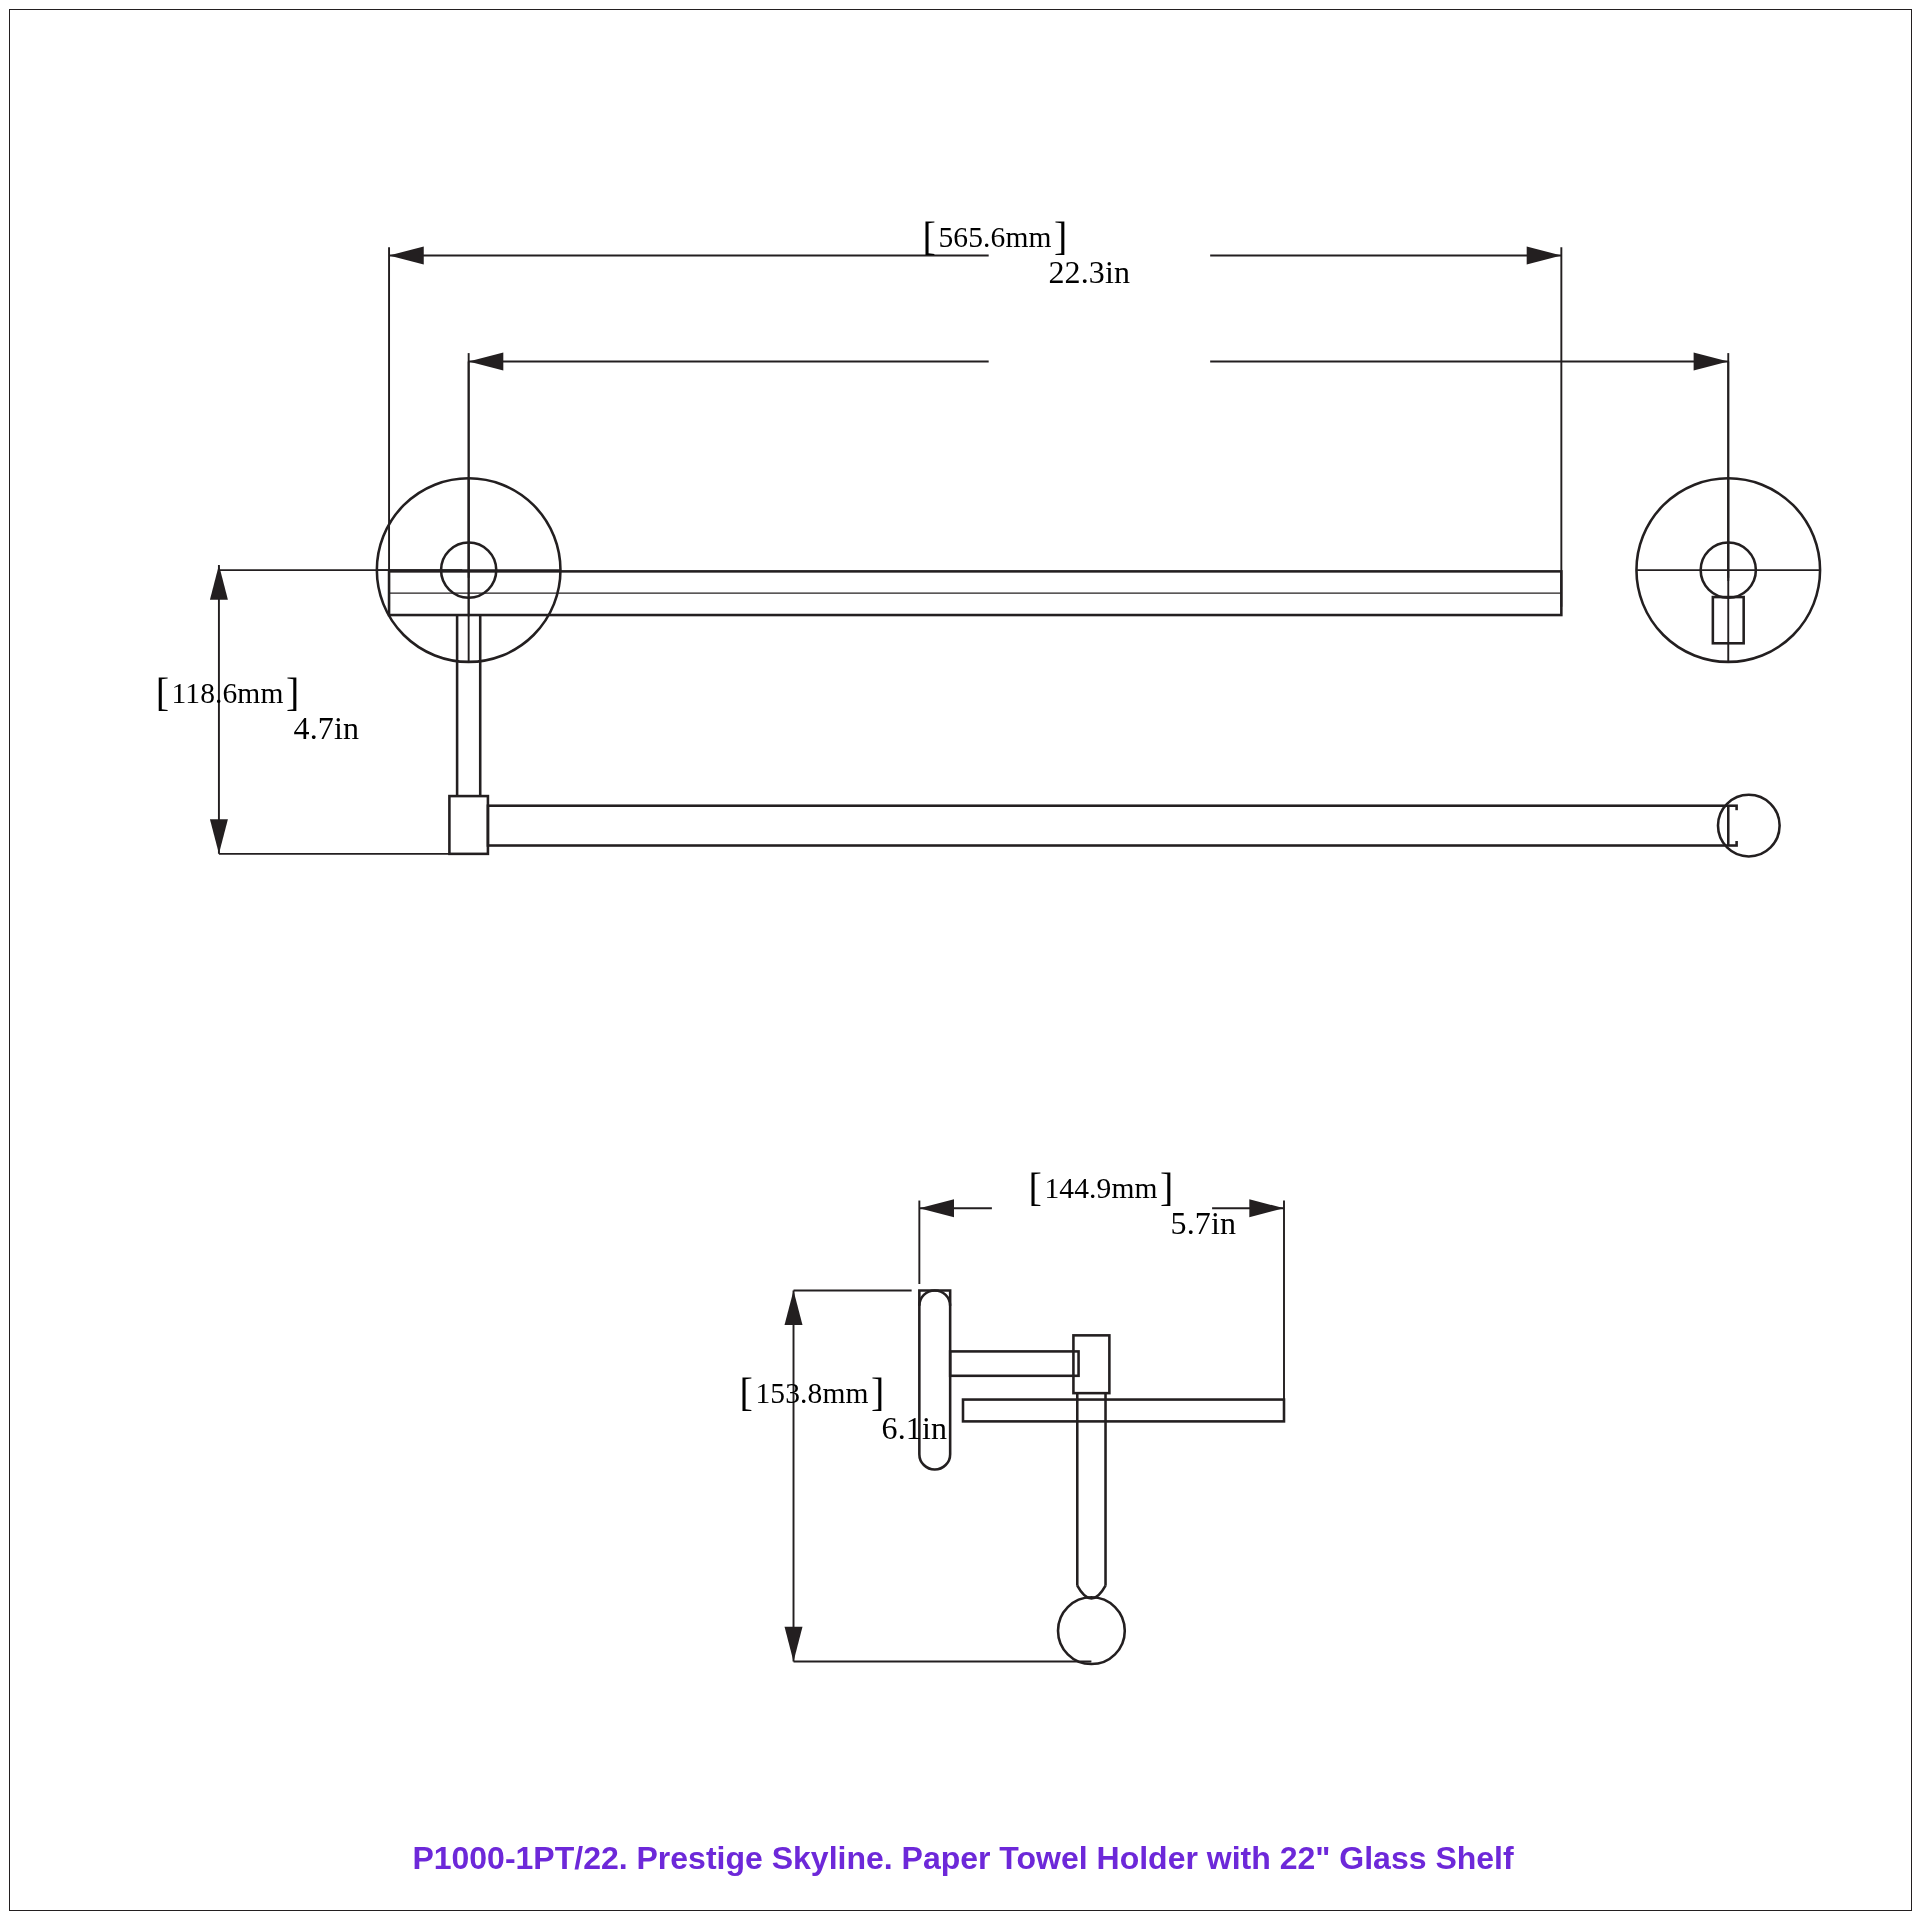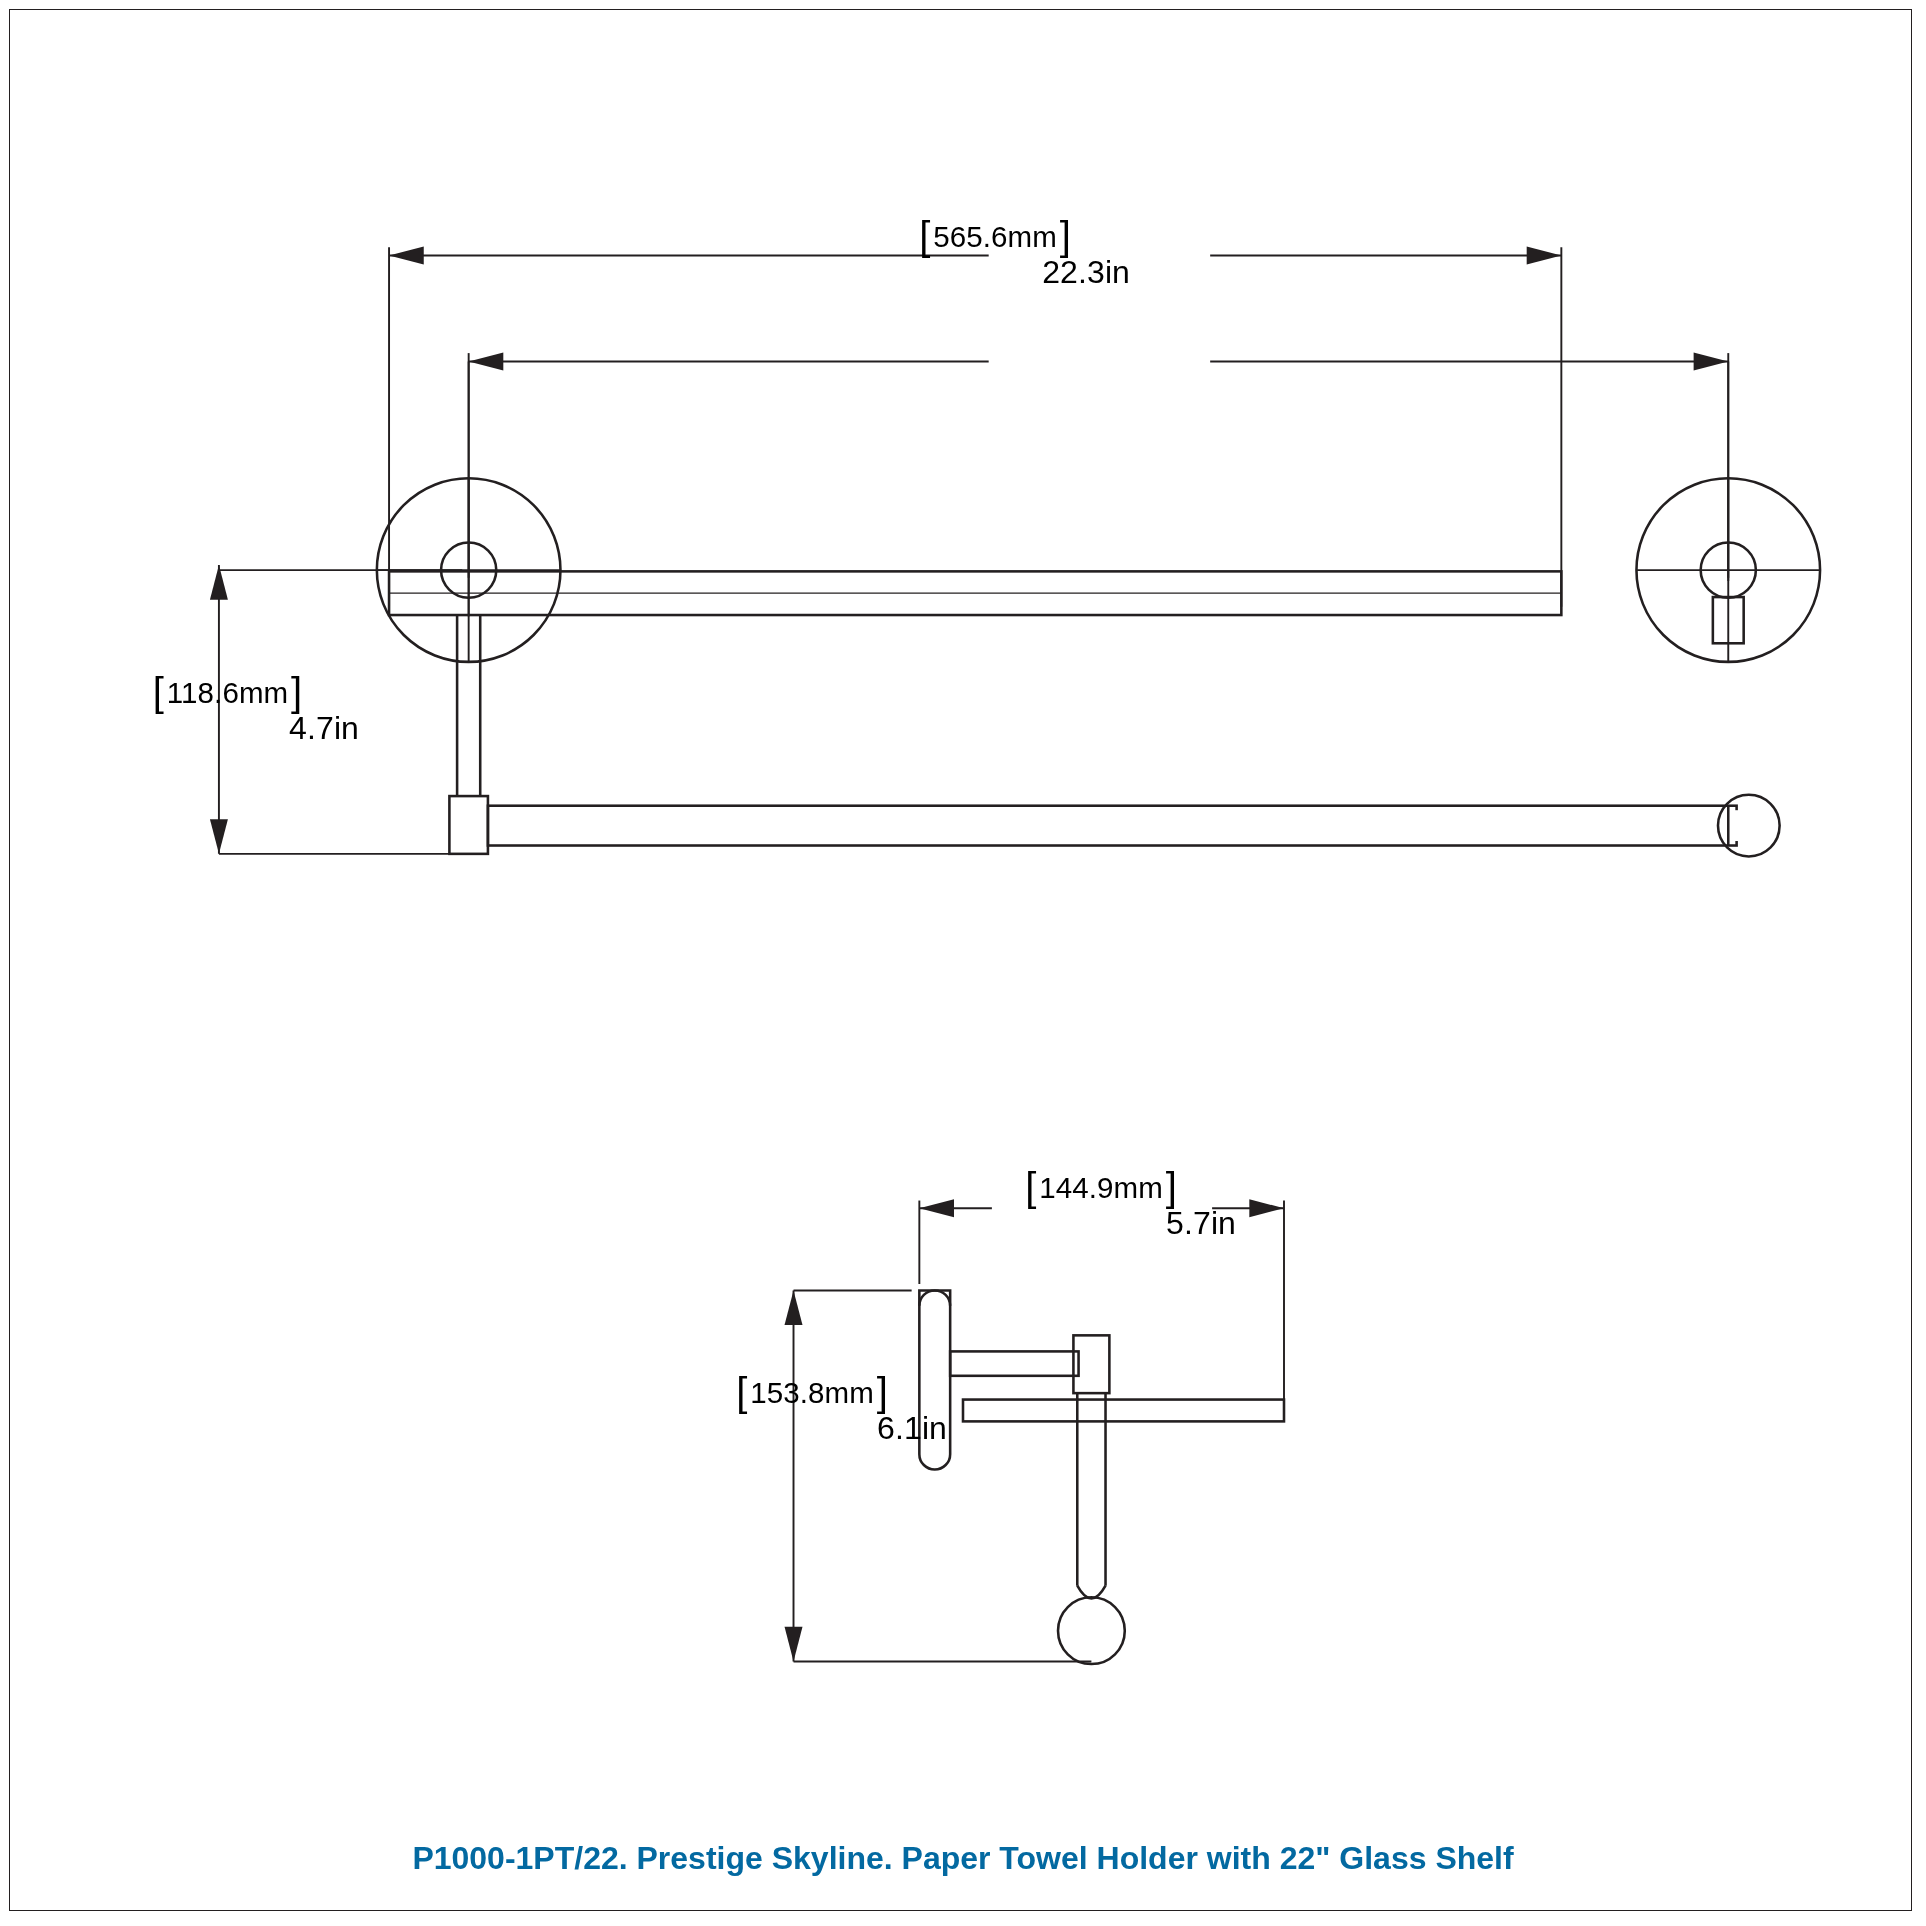--- a/index.html
+++ b/index.html
@@ -32,21 +32,21 @@
   }
   svg.drawing {
     position: absolute;
     left: 0; top: 0;
     width: 1926px;
     height: 1926px;
   }
   .dim-label {
     position: absolute;
     text-align: center;
-    font-family: Liberation Sans, sans-serif;
+    font-family: Liberation Serif, serif;
     color: #000;
     white-space: nowrap;
     line-height: 1.08;
   }
   .dim-mm {
     font-size: 29.5px;
     letter-spacing: 0.1px;
   }
   .dim-in {
     font-size: 32px;
@@ -61,21 +61,21 @@
   }
   .caption {
     position: absolute;
     width: 1926px;
     left: 0;
     top: 1840px;
     text-align: center;
     font-size: 32px;
     font-weight: bold;
     font-family: "Liberation Sans", sans-serif;
-    color: #0369a1;
+    color: #6d28d9;
   }
 </style>
 </head>
 <body>
 
 <div id="sheet">
 
   <div class="frame"></div>
 
   <svg class="drawing" viewBox="0 0 3000 3000">

